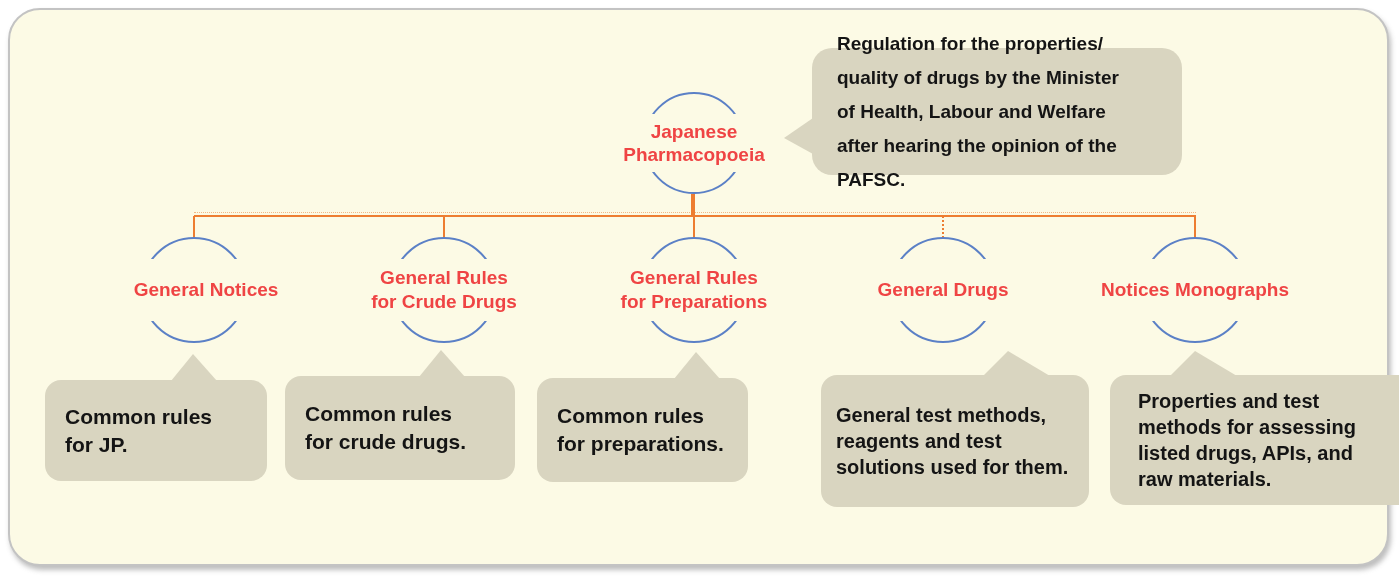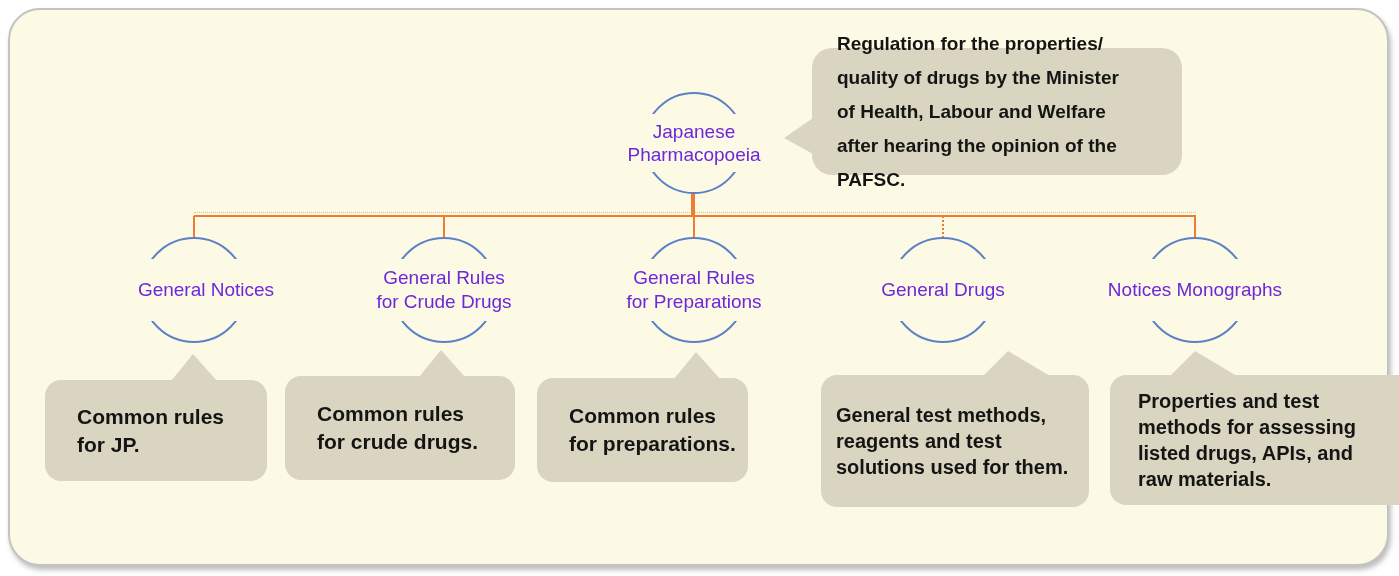--- a/index.html
+++ b/index.html
@@ -62,22 +62,22 @@
   .cc4 { left: 880px; }
   .cc5 { left: 1132px; }
 
   .node-label {
     position: absolute;
     width: 240px;
     display: flex;
     align-items: center;
     justify-content: center;
     text-align: center;
-    font-weight: normal;
-    color: #6d28d9;
+    font-weight: bold;
+    color: #ef4444;
     white-space: pre-line;
     z-index: 3;
   }
   .root-label { left: 564px; top: 82px; height: 102px; font-size: 19px; line-height: 23px; }
   .child-label { top: 227px; height: 106px; font-size: 19px; line-height: 24px; }
   .cl1 { left: 76px; }
   .cl2 { left: 314px; }
   .cl3 { left: 564px; }
   .cl4 { left: 813px; }
   .cl5 { left: 1065px; }
@@ -124,21 +124,21 @@
   .b5 { left: 1100px;top: 365px; width: 308px; height: 130px; }
   .btop { left: 802px; top: 38px; width: 370px; height: 127px; border-radius: 20px; }
 
   .b1 .tail { left: 126px; }
   .b2 .tail { left: 134px; }
   .b3 .tail { left: 137px; }
   .b4 .tail { left: 162px; }
   .b5 .tail { left: 60px; }
 
   .b1 .callout-text, .b2 .callout-text, .b3 .callout-text {
-    font-size: 21px; line-height: 28px; padding-left: 32px;
+    font-size: 21px; line-height: 28px; padding-left: 20px;
   }
   .b4 .callout-text { font-size: 20px; line-height: 26px; padding-left: 15px; }
   .b5 .callout-text { font-size: 20px; line-height: 26px; padding-left: 28px; }
   .btop .callout-text { font-size: 19px; line-height: 34px; padding-left: 25px; padding-right: 6px; }
 </style>
 </head>
 <body>
 
 <div id="stage">
   <div class="panel">

